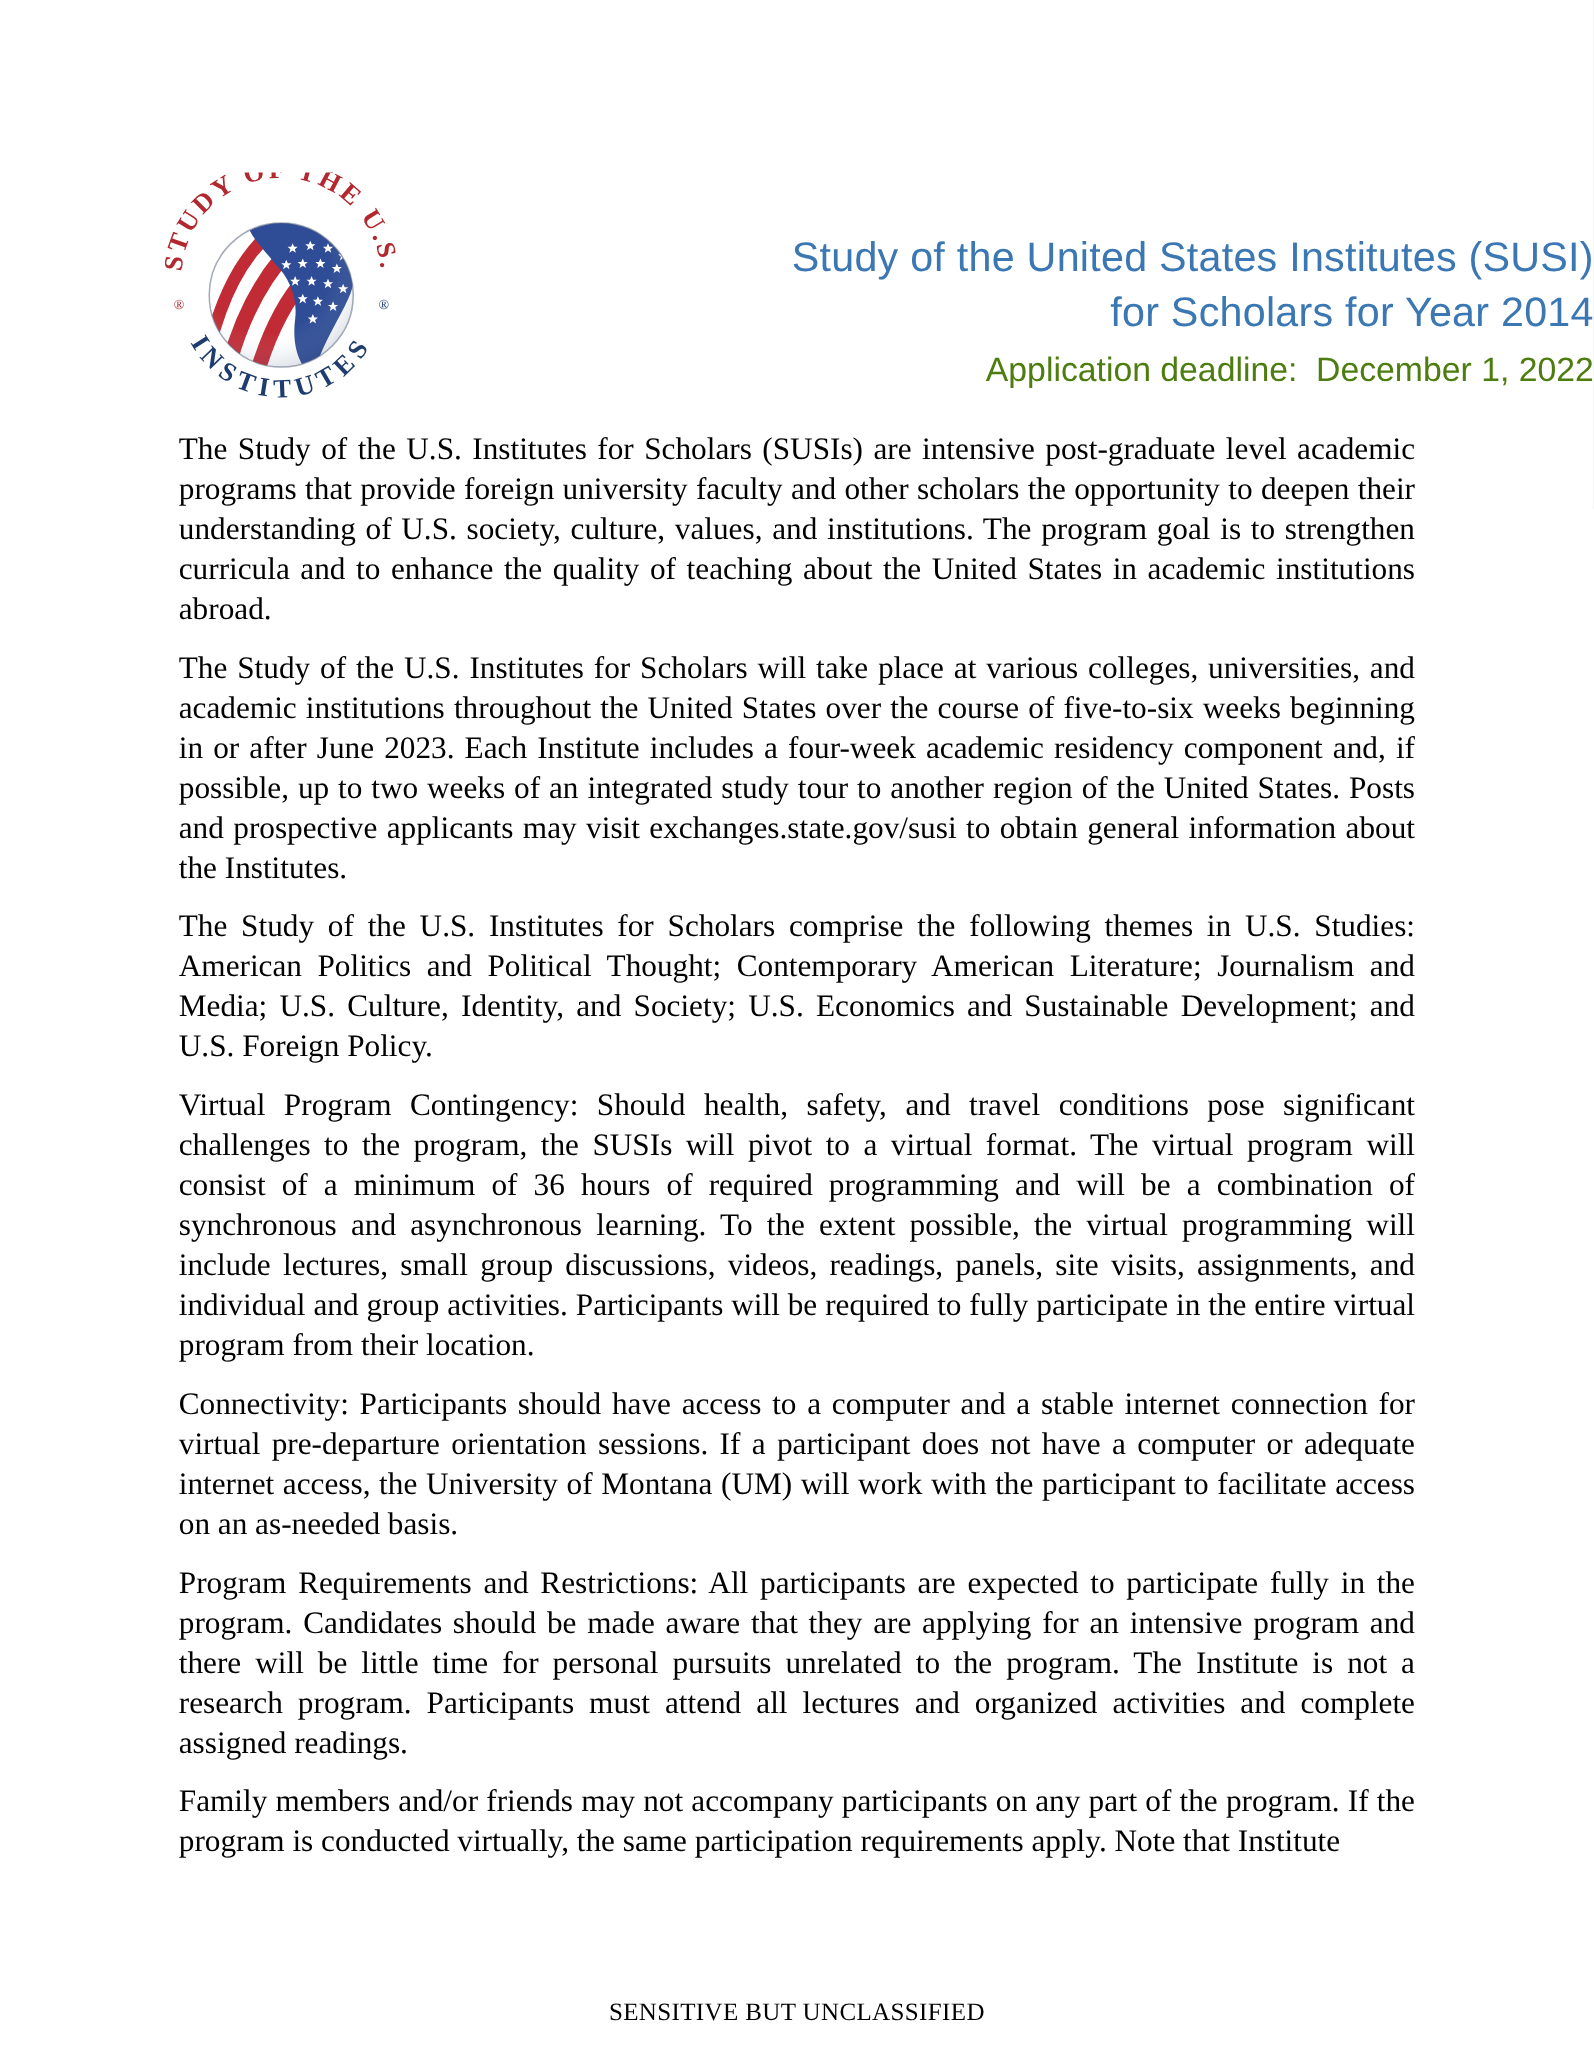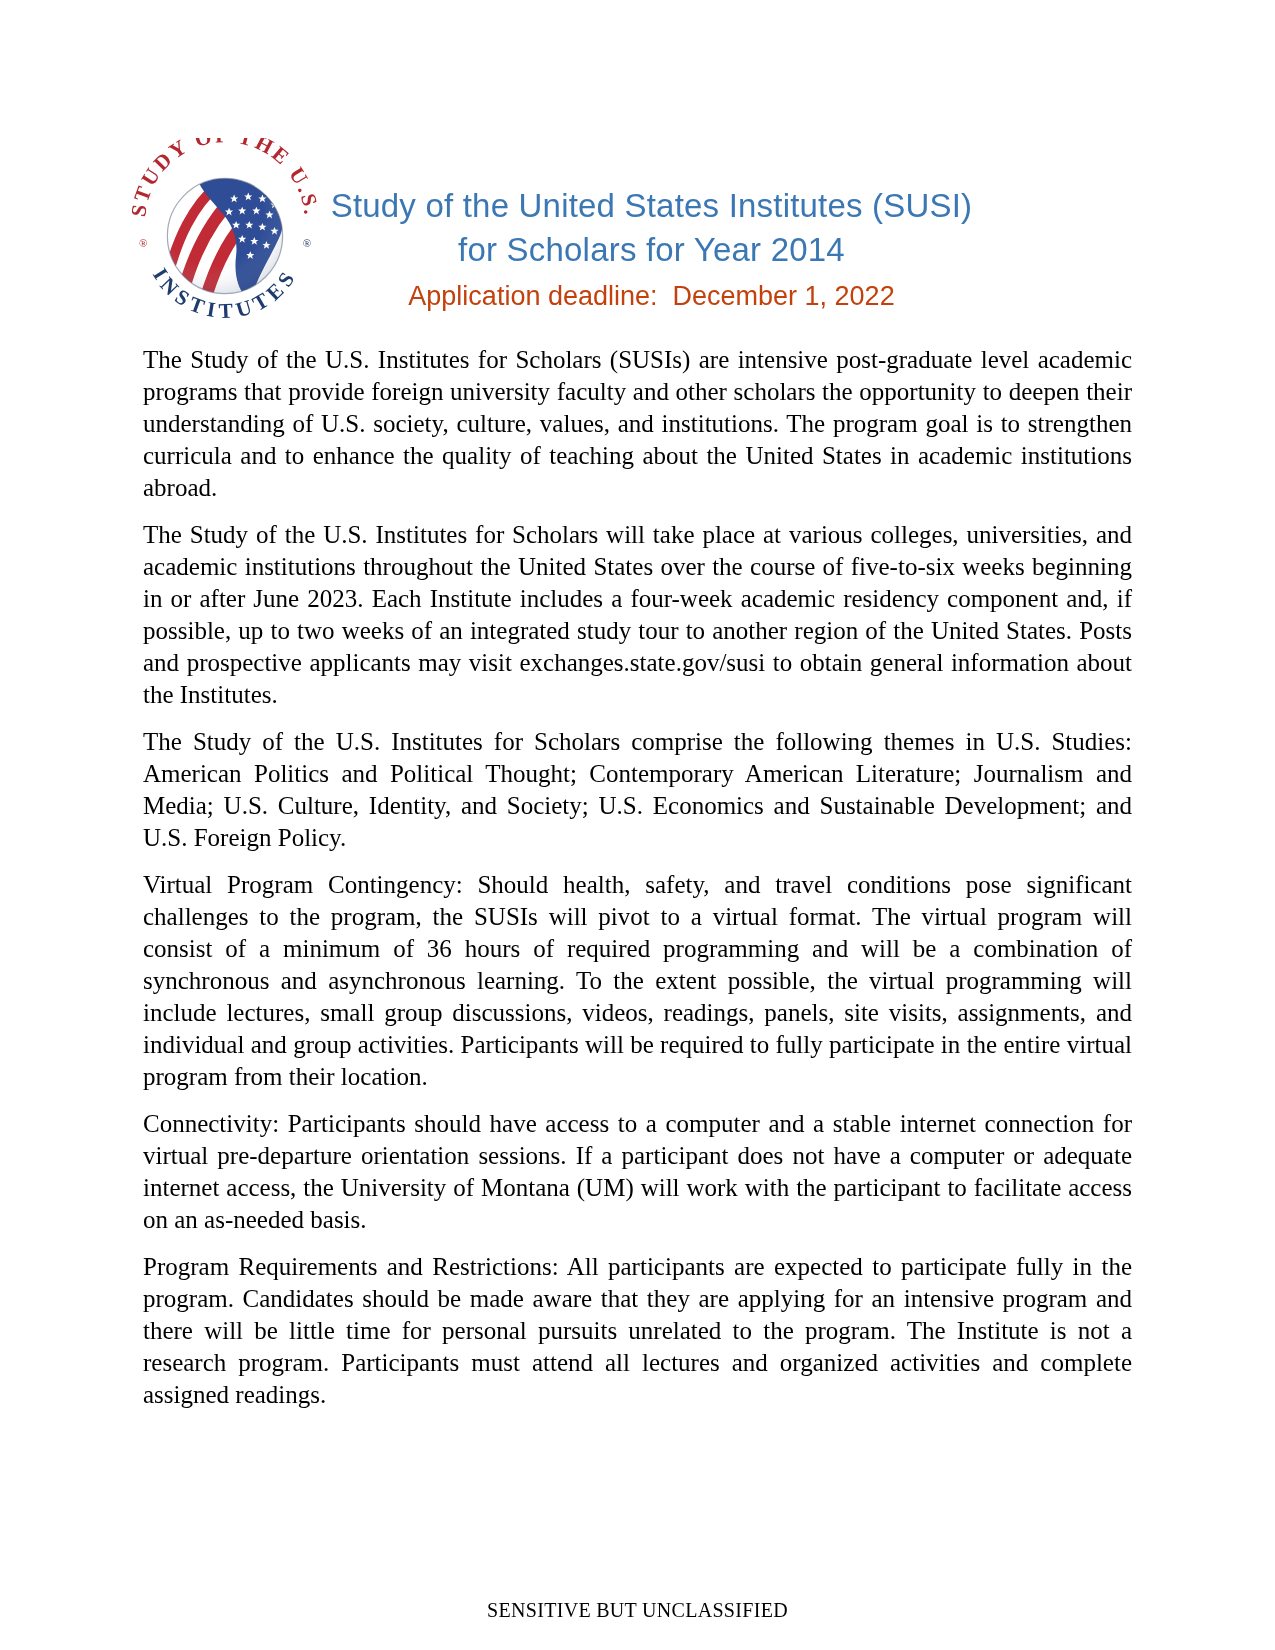--- a/index.html
+++ b/index.html
@@ -13,37 +13,37 @@
     overflow:hidden;
   }
 
   
   .header { position:absolute; top:0; left:0; right:0; height:350px; }
   .logo {
     position:absolute; left:131px; top:138px;
     width:188px; height:188px;
   }
   .titles {
-    position:absolute; top:184px; left:0; right:12px;
+    position:absolute; top:184px; left:0; right:0;
     padding-left:40px;
-    text-align:center;
+    text-align:right;
     font-family:"Liberation Sans", sans-serif;
   }
   .title-line {
     font-size:33px;
     line-height:44px;
     font-weight:400;
     color:#3b78b3;
     letter-spacing:0.2px;
   }
   .subtitle {
     margin-top:5px;
     font-size:27px;
     line-height:38px;
-    color:#c2410c;
+    color:#4d7c0f;
     white-space:pre;
   }
 
   
   .content {
     position:absolute;
     left:143px; right:143px; top:344px;
     font-size:25px;
     line-height:32px;
     text-align:justify;
@@ -148,19 +148,20 @@
     </div>
   </div>
 
   <div class="content">
     <p>The Study of the U.S. Institutes for Scholars (SUSIs) are intensive post-graduate level academic programs that provide foreign university faculty and other scholars the opportunity to deepen their understanding of U.S. society, culture, values, and institutions.  The program goal is to strengthen curricula and to enhance the quality of teaching about the United States in academic institutions abroad.</p>
     <p>The Study of the U.S. Institutes for Scholars will take place at various colleges, universities, and academic institutions throughout the United States over the course of five-to-six weeks beginning in or after June 2023.  Each Institute includes a four-week academic residency component and, if possible, up to two weeks of an integrated study tour to another region of the United States.  Posts and prospective applicants may visit exchanges.state.gov/susi to obtain general information about the Institutes.</p>
     <p>The Study of the U.S. Institutes for Scholars comprise the following themes in U.S. Studies: American Politics and Political Thought; Contemporary American Literature; Journalism and Media; U.S. Culture, Identity, and Society; U.S. Economics and Sustainable Development; and U.S. Foreign Policy.</p>
     <p>Virtual Program Contingency: Should health, safety, and travel conditions pose significant challenges to the program, the SUSIs will pivot to a virtual format.  The virtual program will consist of a minimum of 36 hours of required programming and will be a combination of synchronous and asynchronous learning.  To the extent possible, the virtual programming will include lectures, small group discussions, videos, readings, panels, site visits, assignments, and individual and group activities.  Participants will be required to fully participate in the entire virtual program from their location.</p>
     <p>Connectivity: Participants should have access to a computer and a stable internet connection for virtual pre-departure orientation sessions.  If a participant does not have a computer or adequate internet access, the University of Montana (UM) will work with the participant to facilitate access on an as-needed basis.</p>
     <p>Program Requirements and Restrictions: All participants are expected to participate fully in the program.  Candidates should be made aware that they are applying for an intensive program and there will be little time for personal pursuits unrelated to the program.  The Institute is not a research program.  Participants must attend all lectures and organized activities and complete assigned readings.</p>
+    <p>Family members and/or friends may not accompany participants on any part of the program.  If the program is conducted virtually, the same participation requirements apply.  Note that Institute</p>
   </div>
 
   <div class="footer">
     <span>SENSITIVE BUT UNCLASSIFIED</span>
   </div>
 
 </div>
 
 </body></html>

